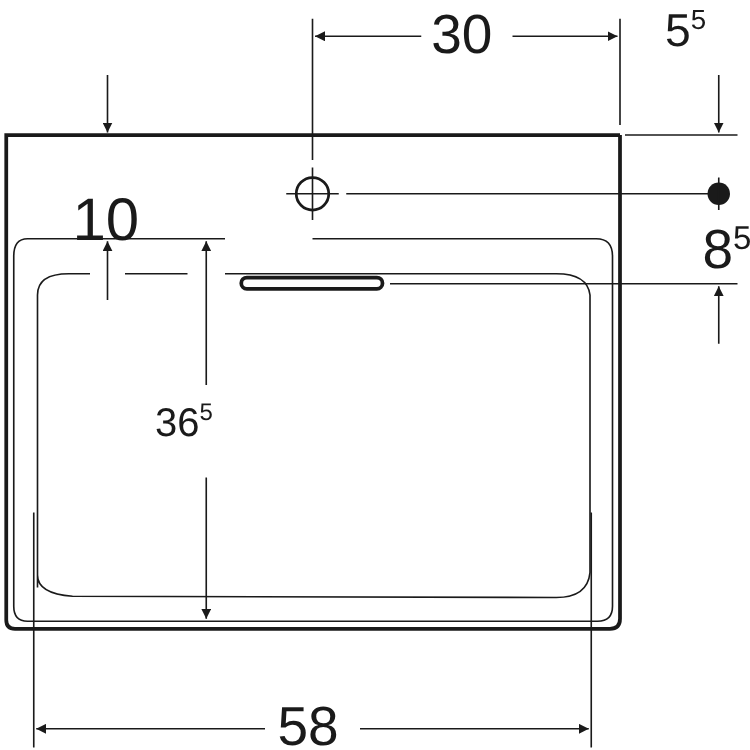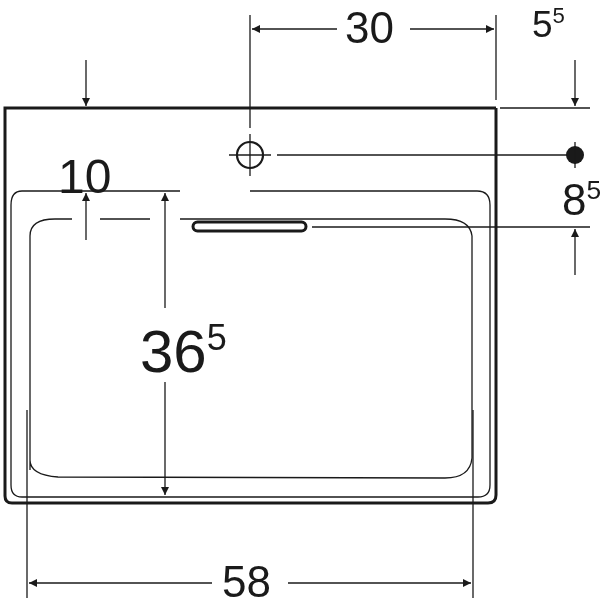--- a/index.html
+++ b/index.html
@@ -96,20 +96,20 @@
   </div>
 
   <div class="label" style="left:552px; top:178px; font-size:44px;margin-left:10px;">
     <span>8</span><sup>5</sup>
   </div>
 
   <div class="label" style="left:58px; top:135px; font-size:48px; background:transparent;margin-top:18px;">
     <span>10</span><sup></sup>
   </div>
 
-  <div class="label" style="left:140px; top:322px; font-size:60px; background:transparent;">
+  <div class="label" style="left:124px; top:322px; font-size:32px; background:transparent;">
     <span>36</span><sup>5</sup>
   </div>
 
   <div class="label" style="left:222px; top:560px; font-size:44px;">
     <span>58</span><sup></sup>
   </div>
 </div>
 
 </body></html>

